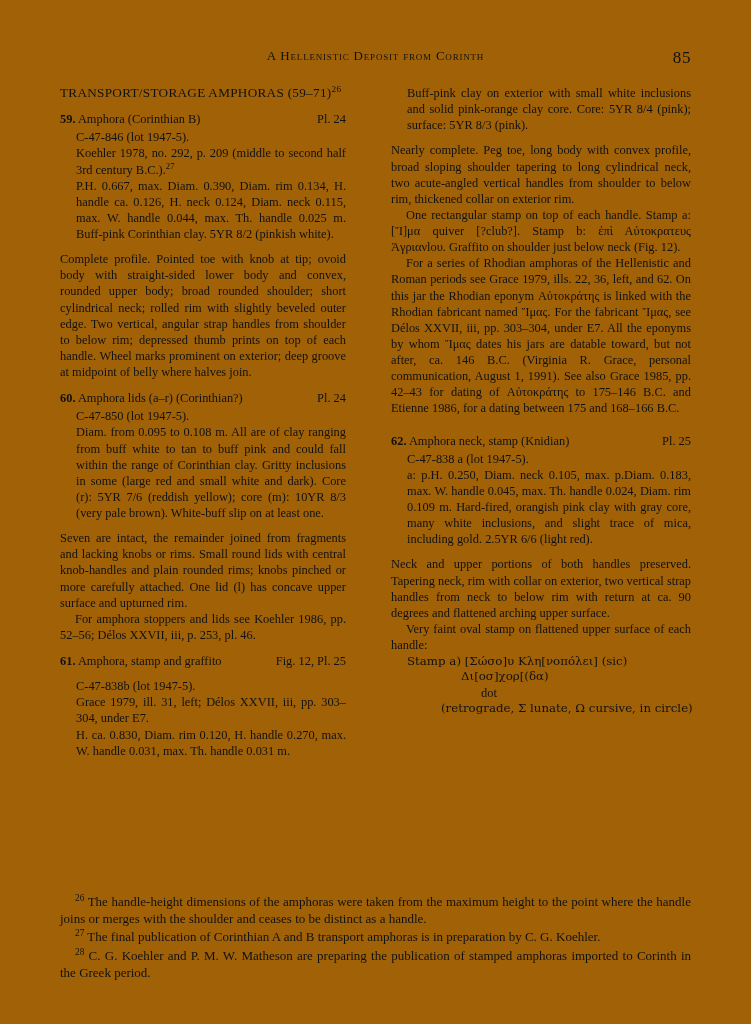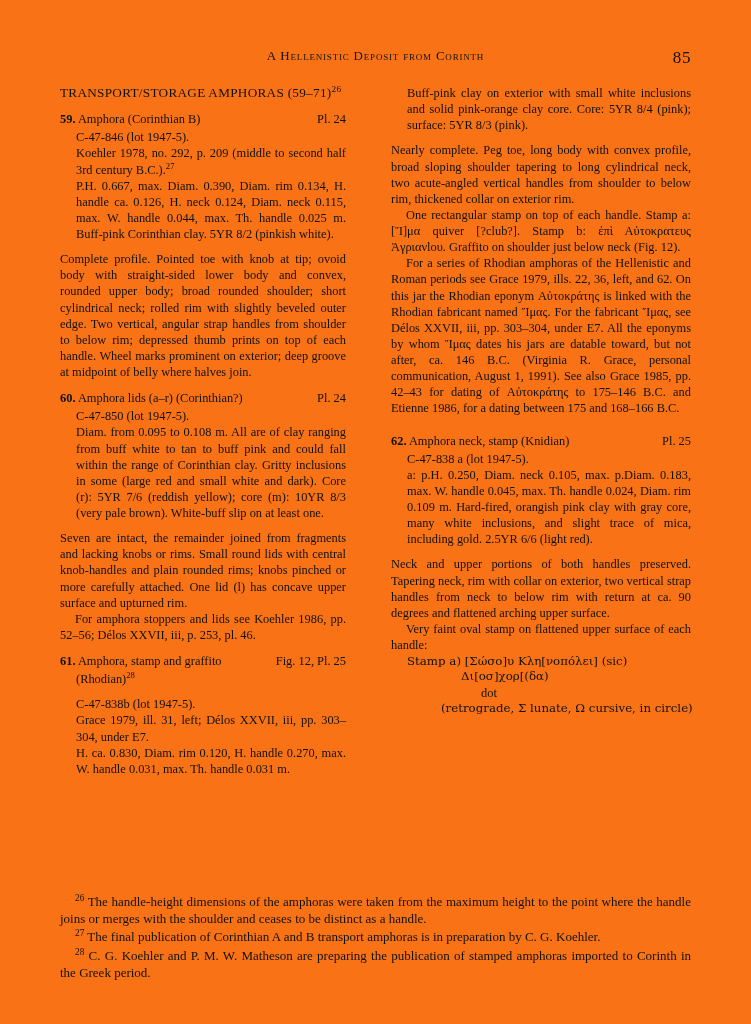--- a/index.html
+++ b/index.html
@@ -4,21 +4,21 @@
 <style>
   html, body {
     margin: 0;
     padding: 0;
     background: #ffffff;
   }
   .page {
     position: relative;
     width: 751px;
     height: 1024px;
-    background: #f97316;
+    background: #a16207;
     font-family: "Liberation Serif", serif;
     color: #111111;
     box-sizing: border-box;
     overflow: hidden;
   }
   .header {
     position: absolute;
     top: 48px;
     left: 60px;
     right: 60px;
@@ -188,23 +188,20 @@
         <p class="para">For amphora stoppers and lids see Koehler 1986, pp. 52–56; Délos XXVII, iii, p. 253, pl. 46.</p>
       </div>
 
       <div class="entry">
         <div class="entry-head">
           <span class="ttl">
             <span class="num">61.</span>
             <span>Amphora, stamp and graffito</span>
           </span>
           <span class="plate">Fig. 12, Pl. 25</span>
-        </div>
-        <div class="indent-block">
-          <p><span>(Rhodian)</span><sup>28</sup></p>
         </div>
         <div class="indent-block block-gap">
           <p>C-47-838b (lot 1947-5).</p>
           <p>Grace 1979, ill. 31, left; Délos XXVII, iii, pp. 303–304, under E7.</p>
           <p>H. ca. 0.830, Diam. rim 0.120, H. handle 0.270, max. W. handle 0.031, max. Th. handle 0.031 m.</p>
         </div>
       </div>
 
     </div>
 

